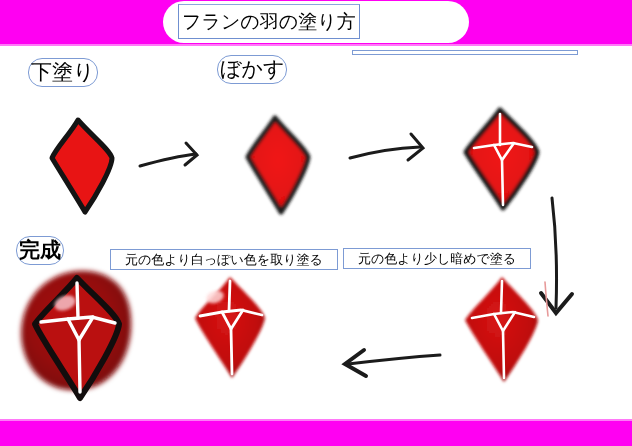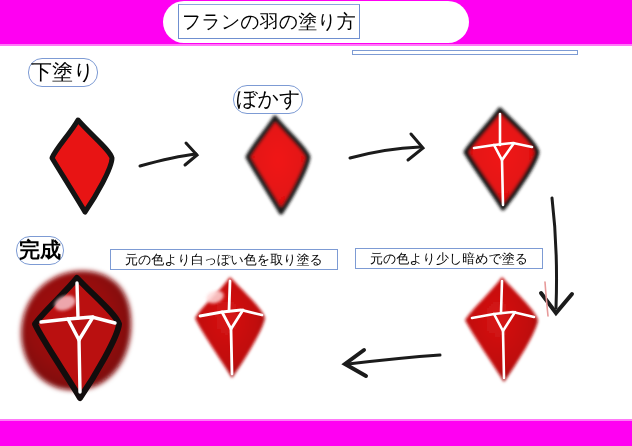--- a/index.html
+++ b/index.html
@@ -34,25 +34,25 @@
 
   
   .tbox{position:absolute;border:1px solid #7d9bd4;background:transparent;
         color:#000;white-space:nowrap;}
   .tbox .ln{display:block;}
 
   .lbl-big{font-size:21px;line-height:27px;padding:0 2px;border-radius:14px;}
   .lbl-note{font-size:13px;line-height:19px;padding:0 14px;}
 
   #label-shitanuri{left:28px;top:58px;}
-  #label-bokasu{left:233px;top:55px;margin-top:30px;}
+  #label-bokasu{left:217px;top:55px;}
   #label-kansei{left:16px;top:236px;font-weight:bold;}
   #note-top{left:352px;top:50px;width:218px;padding:1px 3px 2px 3px;}
   #note-white{left:110px;top:249px;}
-  #note-dark{left:343px;top:248px;margin-left:12px;}
+  #note-dark{left:343px;top:248px;}
 
   
   svg.art{position:absolute;left:0;top:0;width:632px;height:446px;
           pointer-events:none;}
 </style>
 </head>
 <body>
 
 <div id="canvas">
 

